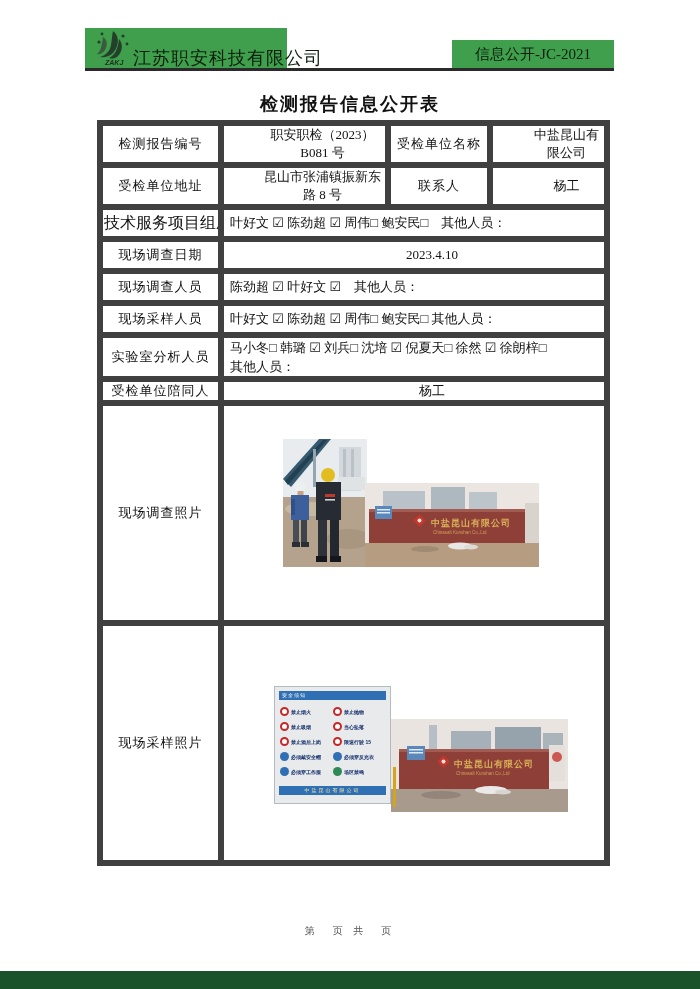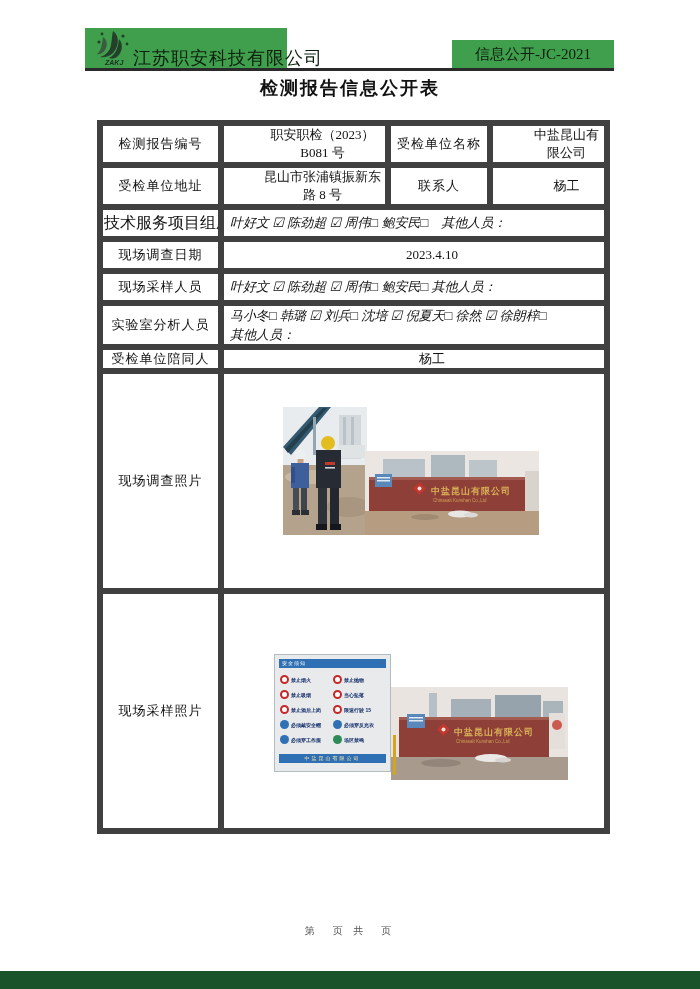--- a/index.html
+++ b/index.html
@@ -7,29 +7,29 @@
         font-family:"Liberation Serif","DejaVu Serif",serif;color:#111;}
   
   .hl{position:absolute;background:#3f9f4c;}
   .hl-left{left:85px;top:28px;width:202px;height:40px;}
   .hl-right{left:452px;top:40px;width:162px;height:29px;display:flex;align-items:center;justify-content:center;}
   .logo{position:absolute;left:8px;top:1px;width:42px;height:38px;}
   .company-name{position:absolute;left:48px;top:18px;font-size:18px;letter-spacing:1px;color:#0d1f0d;white-space:nowrap;}
   .doc-code{font-size:15px;color:#0d1f0d;white-space:nowrap;}
   .hrule{position:absolute;left:85px;top:68px;width:529px;height:3px;background:#2a2a2a;}
   
-  .title{position:absolute;left:0;top:76px;width:700px;text-align:center;font-size:18px;font-weight:bold;letter-spacing:2px;}
+  .title{position:absolute;left:0;top:92px;width:700px;text-align:center;font-size:18px;font-weight:bold;letter-spacing:2px;}
   
   .tblwrap{position:absolute;left:97px;top:120px;width:507px;}
   table{border-collapse:collapse;table-layout:fixed;width:507px;}
   td{border:6px solid #404040;font-size:13px;padding:0 4px;overflow:hidden;vertical-align:middle;}
   td.lbl{text-align:center;letter-spacing:1px;white-space:nowrap;}
   td.lbl.tight{letter-spacing:0;font-size:16px;padding:0 1px;}
   td.cen{text-align:center;padding-left:40px;}
-  td.lft{text-align:left;padding-left:6px;white-space:nowrap;font-style:italic;}
+  td.lft{text-align:left;padding-left:6px;white-space:nowrap;}
   tr.h22{height:22px;} tr.h21{height:32px;} tr.h42{height:42px;}
   tr.hp1{height:220px;margin-top:17px;} tr.hp2{height:240px;}
   td.photocell{position:relative;padding:0;}
   .twoline div{line-height:19px;}
   
   .note{position:absolute;left:97px;top:795px;font-size:13px;}
   .pagefoot{position:absolute;left:0;top:924px;width:700px;text-align:center;font-size:10px;color:#555;letter-spacing:4px;}
   .footbar{position:absolute;left:0;top:971px;width:700px;height:18px;background:#1a5329;}
   
   .photo1{position:absolute;left:59px;top:33px;width:256px;height:128px;}
@@ -97,20 +97,24 @@
         <td class="lbl">联系人</td>
         <td class="cen">杨工</td>
       </tr>
       <tr class="h21">
         <td class="lbl tight">技术服务项目组成员</td>
         <td class="lft" colspan="3">叶好文 ☑ 陈劲超 ☑ 周伟□ 鲍安民□　其他人员：</td>
       </tr>
       <tr class="h21">
         <td class="lbl">现场调查日期</td>
         <td class="cen" colspan="3">2023.4.10</td>
+      </tr>
+      <tr class="h21">
+        <td class="lbl">现场调查人员</td>
+        <td class="lft" colspan="3">陈劲超 ☑ 叶好文 ☑　其他人员：</td>
       </tr>
       <tr class="h21">
         <td class="lbl">现场采样人员</td>
         <td class="lft" colspan="3">叶好文 ☑ 陈劲超 ☑ 周伟□ 鲍安民□ 其他人员：</td>
       </tr>
       <tr class="h42">
         <td class="lbl">实验室分析人员</td>
         <td class="lft twoline" colspan="3">
           <div>马小冬□ 韩璐 ☑ 刘兵□ 沈培 ☑ 倪夏天□ 徐然 ☑ 徐朗梓□</div>
           <div>其他人员：</div>

